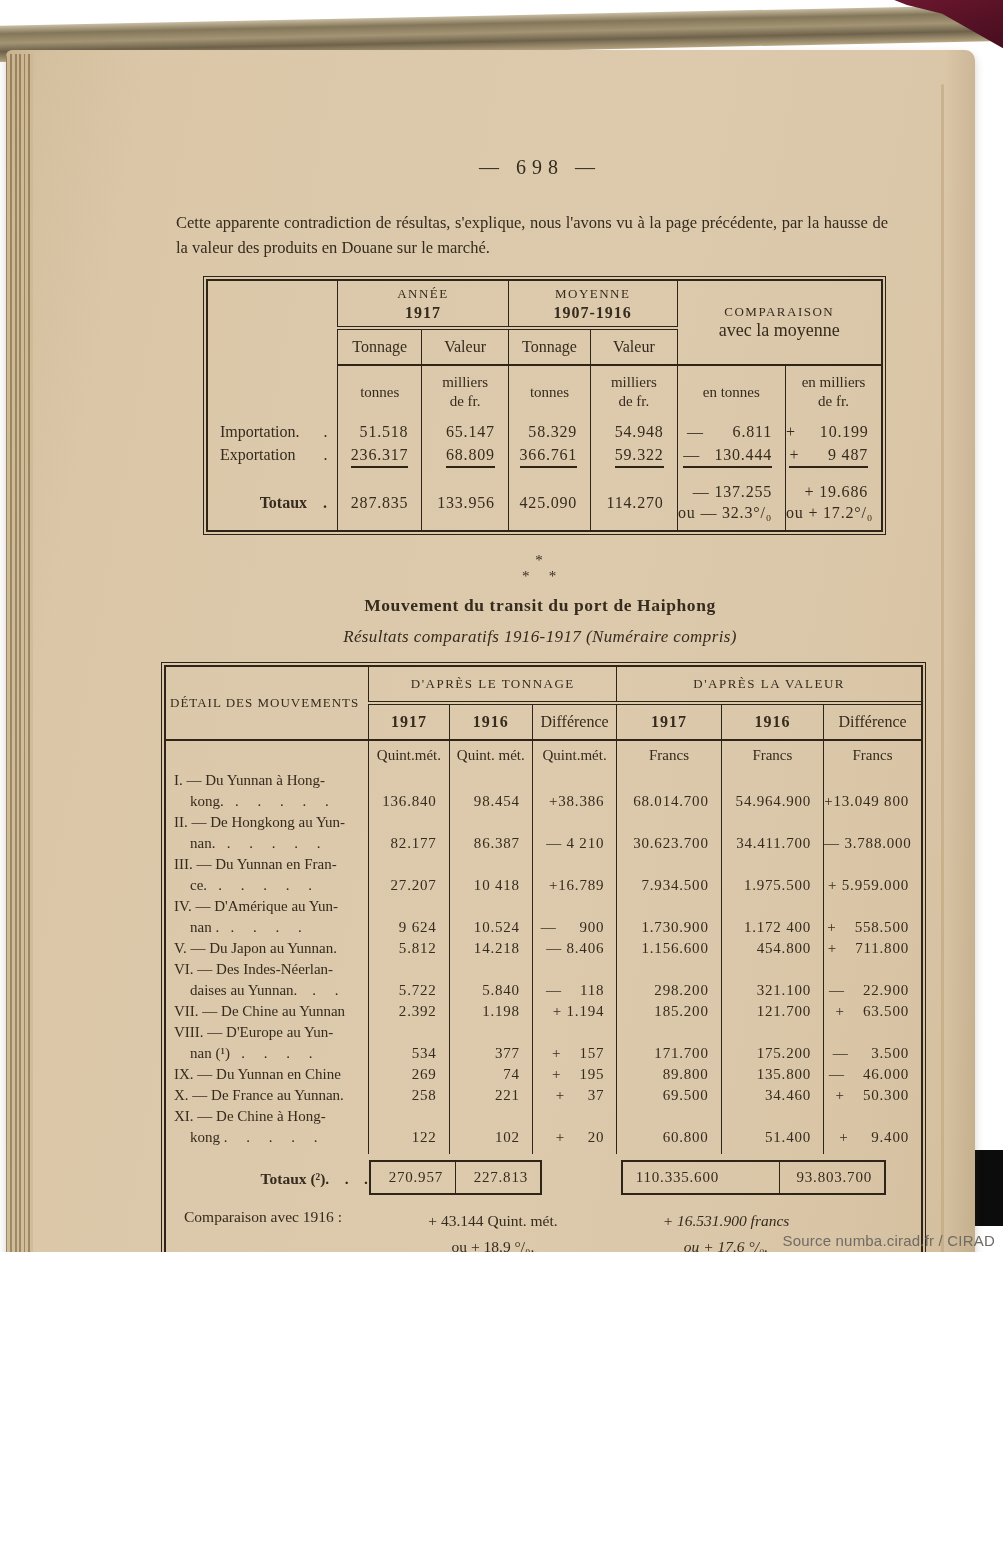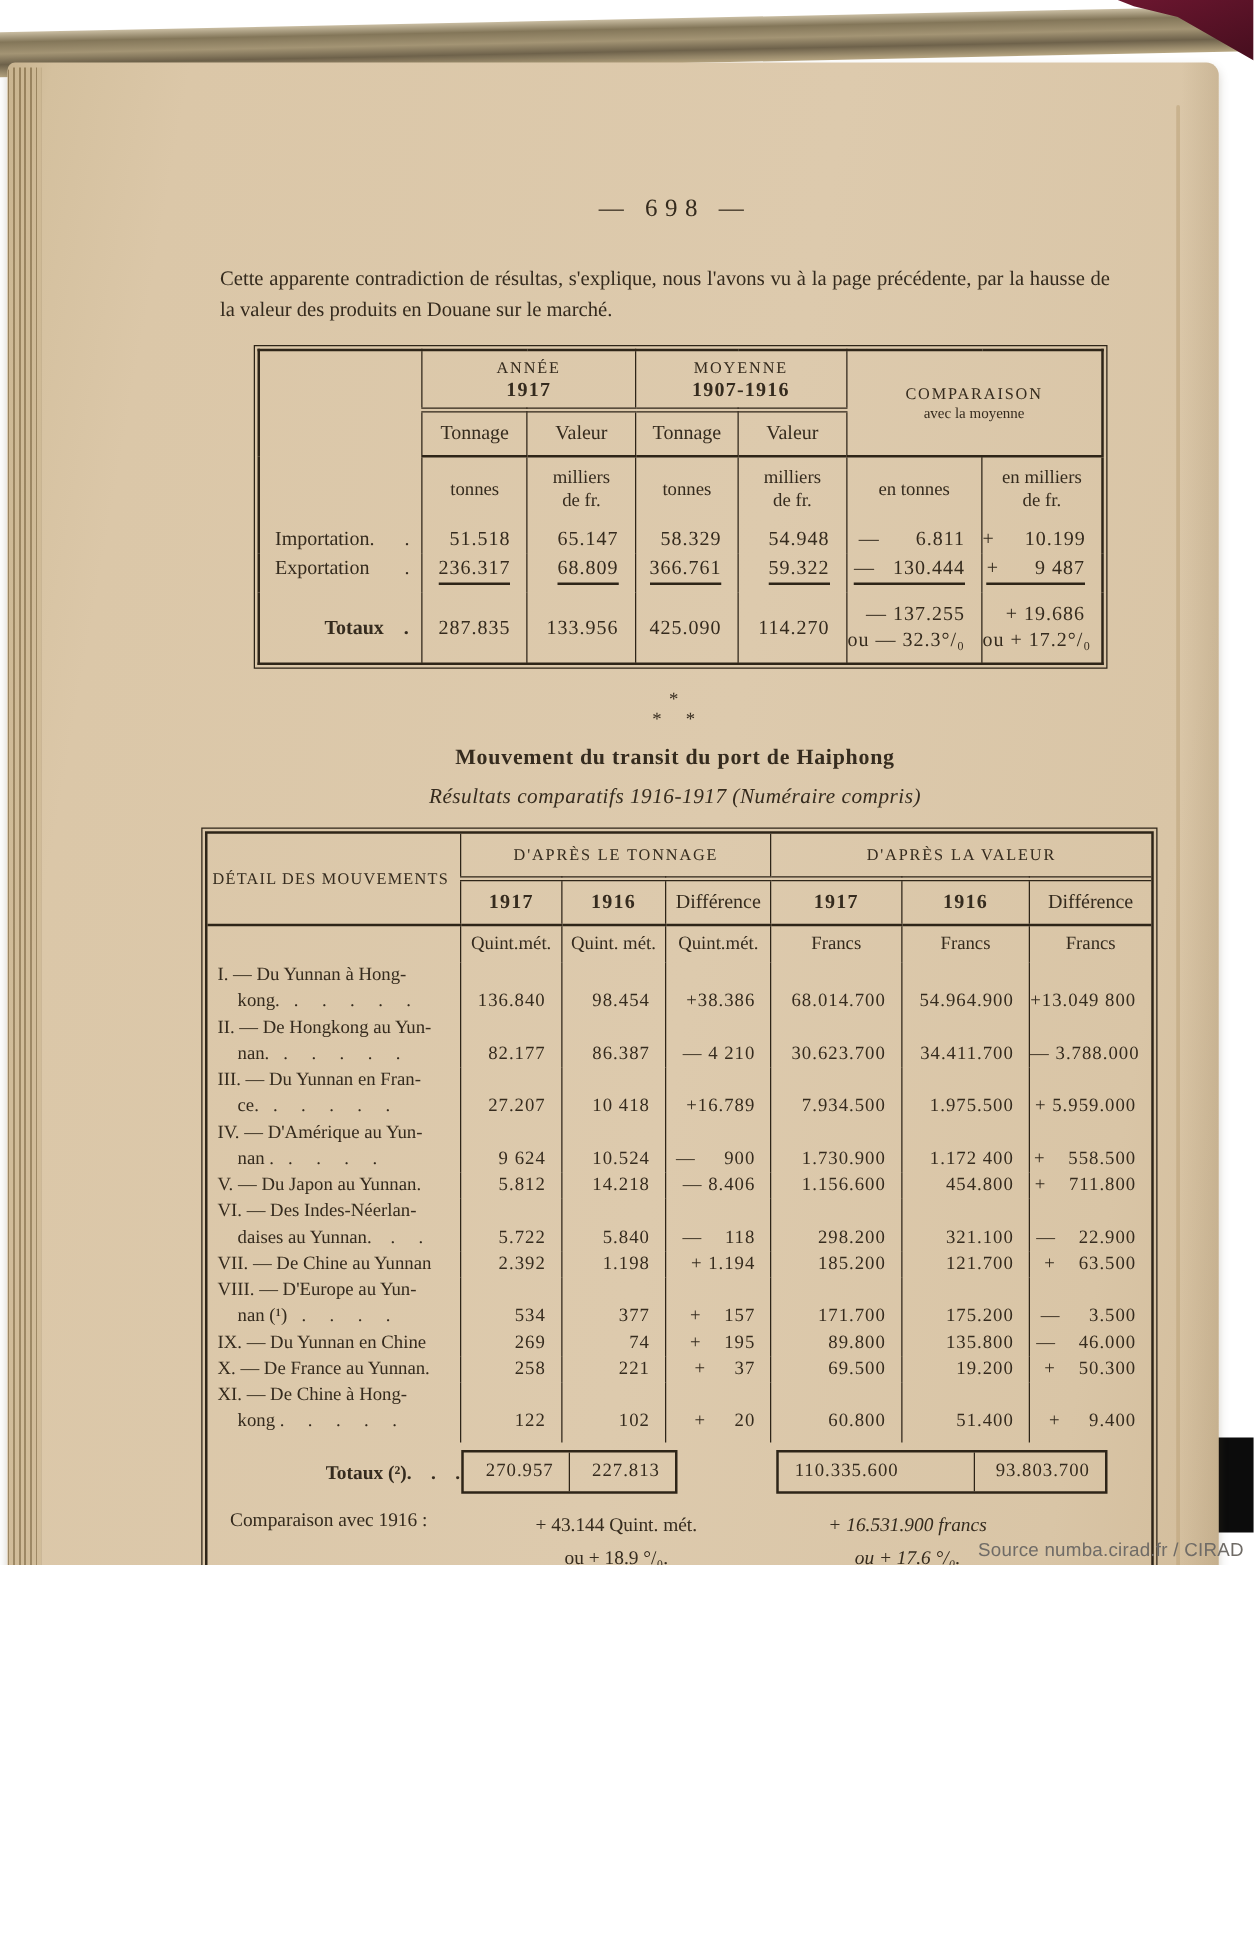--- a/index.html
+++ b/index.html
@@ -75,21 +75,21 @@
     width:100%;border-collapse:collapse;table-layout:fixed;
     border:2px solid #2e2518;font-size:16px;
   }
   .t1 td{padding:0;vertical-align:middle;overflow:hidden;}
   .t1 .vb{border-left:1.5px solid #2e2518;}
   .t1 .grp{border-bottom:4px double #2e2518;text-align:center;padding:5px 0 4px;}
   .t1 .grp .cap{font-size:13px;letter-spacing:1.5px;}
   .t1 .grp .yr{font-size:16px;font-weight:bold;letter-spacing:1px;margin-top:2px;}
   .t1 .grpc{border-bottom:2.5px solid #2e2518;text-align:center;}
   .t1 .grpc .cap{font-size:13px;letter-spacing:1.5px;}
-  .t1 .grpc .sub{font-size:12px;margin-top:0;}
+  .t1 .grpc .sub{font-size:18px;margin-top:0;}
   .t1 .subh{border-bottom:2.5px solid #2e2518;text-align:center;font-size:16px;height:34px;}
   .t1 .unit{text-align:center;font-size:15px;line-height:19px;white-space:pre-line;padding:7px 0 9px;}
   .t1 .dlbl{padding-left:12px;white-space:pre;font-size:16px;}
   .t1 .num{text-align:right;padding-right:13px;letter-spacing:.8px;}
   .t1 .num span{white-space:pre;}
   .t1 .dr td{height:23px;}
   .t1 .rul td{padding-bottom:8px;}
   .t1 .rul .num span{border-bottom:2px solid #2e2518;padding-bottom:3px;}
   .t1 .tot td{padding-top:9px;padding-bottom:8px;}
   .t1 .tot .dlbl{text-align:right;padding-right:10px;font-weight:bold;}
@@ -407,21 +407,21 @@
             <td class="num vb"><span>—    46.000</span></td>
           </tr>
           <tr class="dr">
             <td class="lbl">
                   <div>X. — De France au Yunnan.</div>
                 </td>
             <td class="num vb"><span>258</span></td>
             <td class="num vb"><span>221</span></td>
             <td class="num vb"><span>+     37</span></td>
             <td class="num vb"><span>69.500</span></td>
-            <td class="num vb"><span>19.200</span></td>
+            <td class="num vb"><span>34.460</span></td>
             <td class="num vb"><span>+    50.300</span></td>
           </tr>
           <tr class="dr">
             <td class="lbl">
                   <div>XI. — De Chine à Hong-</div>
                   <div class="l2">kong .     .     .     .     .</div>
                 </td>
             <td class="num vb"><span>122</span></td>
             <td class="num vb"><span>102</span></td>
             <td class="num vb"><span>+     20</span></td>

